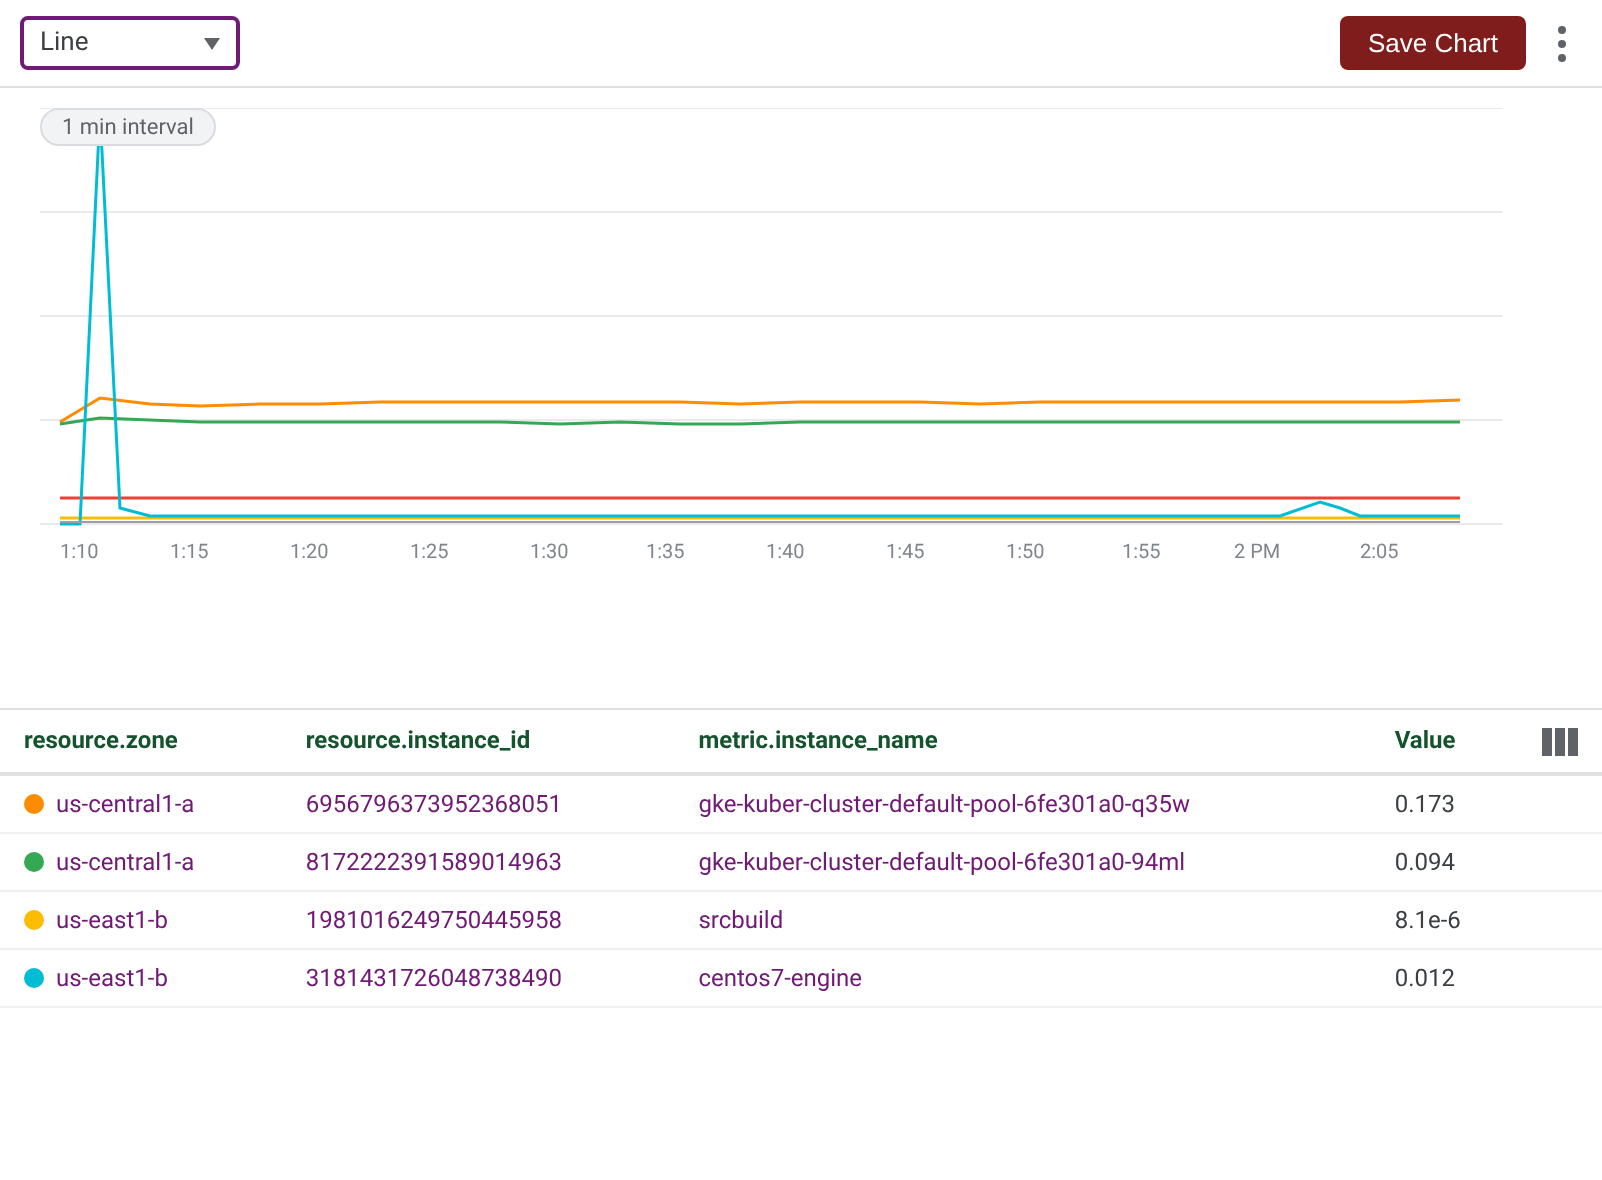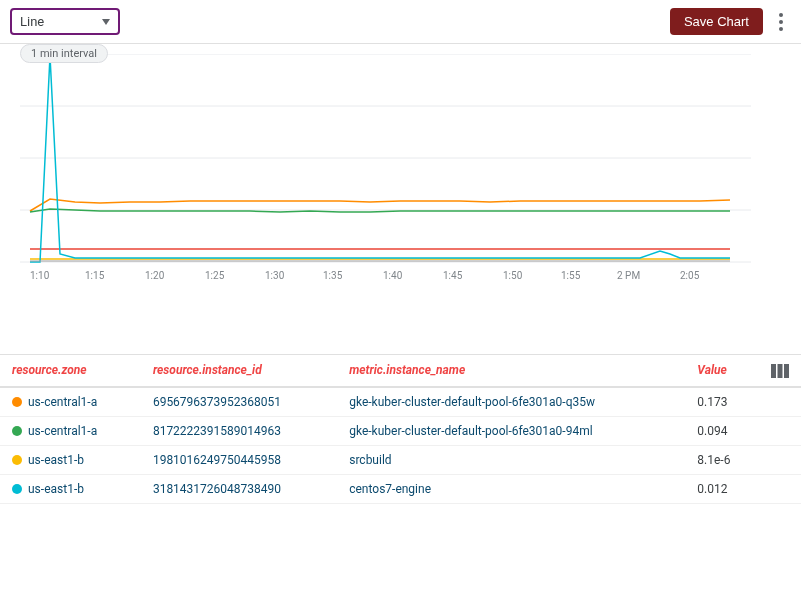--- a/index.html
+++ b/index.html
@@ -71,21 +71,21 @@
 
     
     .chart-container {
       position: relative;
       height: 310px;
       padding: 10px 50px 40px 20px;
     }
 
     .interval-badge {
       position: absolute;
-      top: 0;
+      top: 10px;
       left: 20px;
       background: #f1f3f4;
       border: 1px solid #dadce0;
       border-radius: 12px;
       padding: 2px 10px;
       font-size: 11px;
       color: #5f6368;
       z-index: 2;
     }
 
@@ -105,23 +105,22 @@
       border-collapse: collapse;
       font-size: 12px;
     }
     thead tr {
       border-bottom: 2px solid #e0e0e0;
     }
     thead th {
       padding: 8px 12px;
       text-align: left;
       font-weight: 700;
-      color: #ef4444;
+      color: #14532d;
       white-space: nowrap;
-      font-style: italic;
     }
     thead th:last-child { text-align: right; }
     .col-icon { width: 30px; text-align: right !important; }
     .col-icon svg { vertical-align: middle; }
 
     tbody tr {
       border-bottom: 1px solid #f0f0f0;
     }
     tbody td {
       padding: 7px 12px;
@@ -131,21 +130,21 @@
 
     .dot {
       display: inline-block;
       width: 10px;
       height: 10px;
       border-radius: 50%;
       margin-right: 6px;
       vertical-align: middle;
     }
     .zone-cell { display: flex; align-items: center; }
-    .link-text { color: #0c4a6e; cursor: pointer; }
+    .link-text { color: #701a75; cursor: pointer; }
 
     .y-axis-label {
       font-size: 10px;
       fill: #80868b;
     }
     .x-axis-label {
       font-size: 10px;
       fill: #80868b;
     }
     .grid-line {

